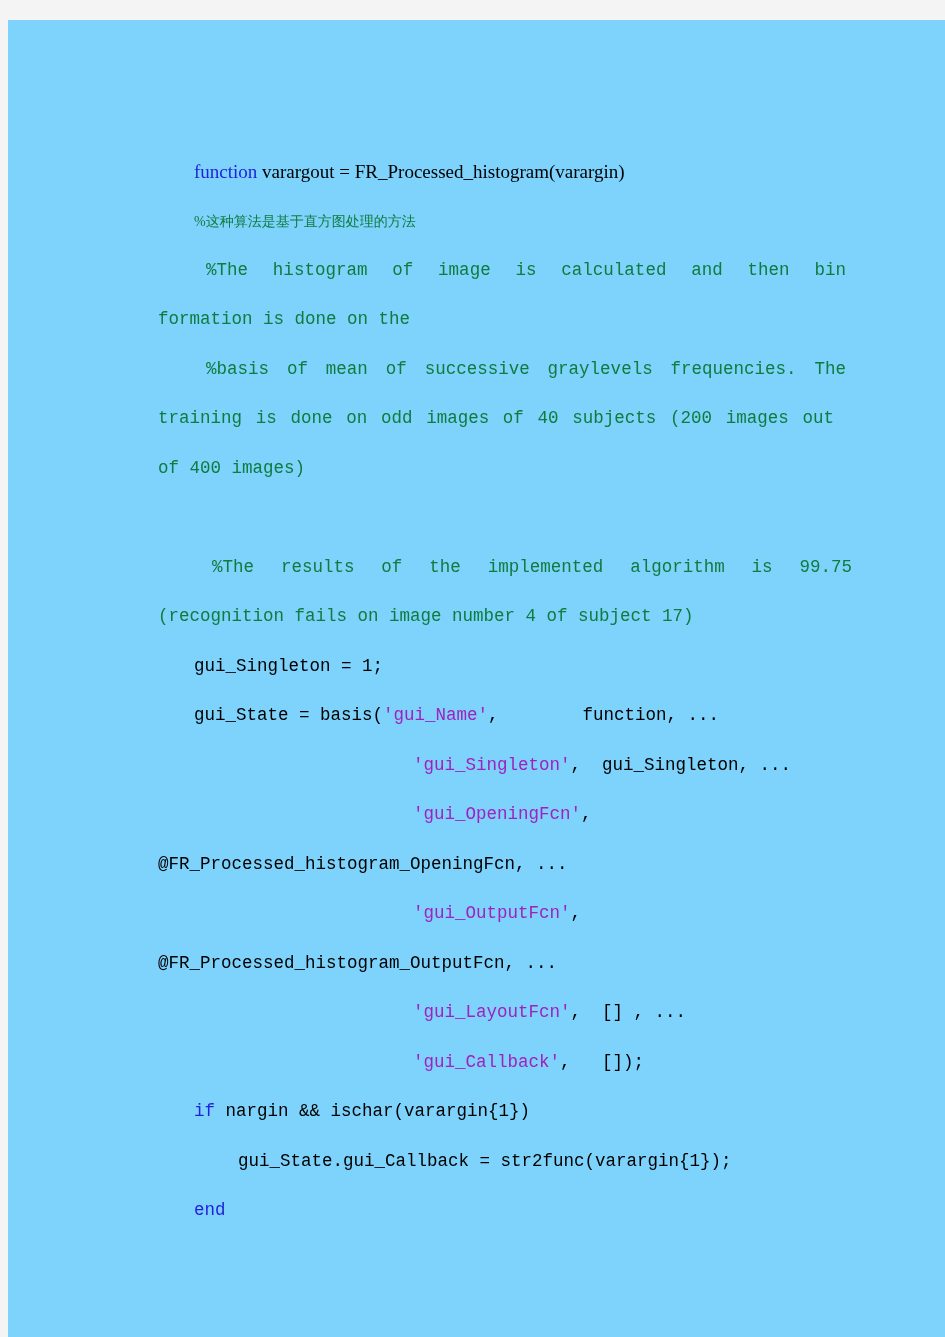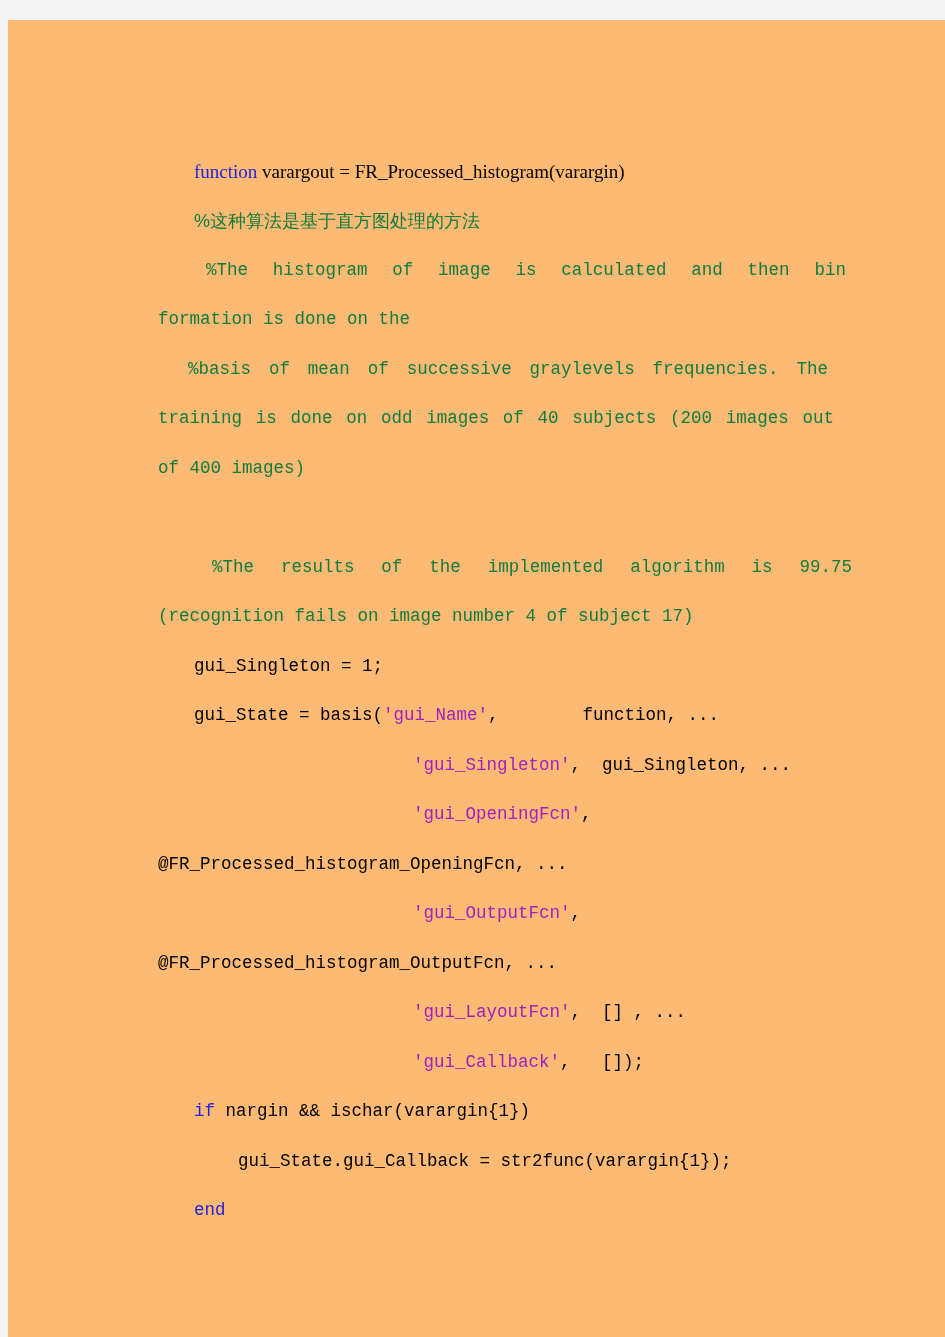--- a/index.html
+++ b/index.html
@@ -12,21 +12,21 @@
     height: 1337px;
     font-family: "Liberation Mono", "DejaVu Sans Mono", monospace;
     overflow: hidden;
   }
   #page {
     position: absolute;
     left: 8px;
     top: 20px;
     width: 937px;
     height: 1317px;
-    background: #fdba74;
+    background: #7dd3fc;
   }
   .code-area {
     position: absolute;
     left: 0;
     top: 0;
     width: 937px;
   }
   .line {
     position: absolute;
     left: 0;
@@ -51,22 +51,22 @@
   .kw {
     color: #2222dd;
   }
   .str {
     color: #a020c0;
   }
   .blk {
     color: #000000;
   }
   .chinese {
-    font-family: Liberation Sans, sans-serif;
-    font-size: 18px;
+    font-family: Liberation Serif, serif;
+    font-size: 14px;
     color: #0f7b3d;
   }
   .justify {
     white-space: normal;
     text-align: justify;
     text-align-last: justify;
     word-spacing: 0px;
   }
 </style>
 </head>
@@ -76,21 +76,21 @@
   <div class="code-area">
 
     <div class="line serif-line" style="top:127px; padding-left:186px;"><span class="kw">function</span><span class="blk"> varargout = FR_Processed_histogram(varargin)</span></div>
 
     <div class="line" style="top:176px; padding-left:186px;"><span class="chinese">%这种算法是基于直方图处理的方法</span></div>
 
     <div class="line mono-line cmt justify" style="top:225px; left:198px; width:640px; line-height:50px;">%The histogram of image is calculated and then bin</div>
 
     <div class="line mono-line cmt" style="top:274px; padding-left:150px;">formation is done on the</div>
 
-    <div class="line mono-line cmt justify" style="top:324px; left:180px; width:640px; line-height:50px;">%basis of mean of successive graylevels frequencies. The</div>
+    <div class="line mono-line cmt justify" style="top:324px; left:198px; width:640px; line-height:50px;">%basis of mean of successive graylevels frequencies. The</div>
 
     <div class="line mono-line cmt justify" style="top:373px; left:150px; width:676px; line-height:50px;">training is done on odd images of 40 subjects (200 images out</div>
 
     <div class="line mono-line cmt" style="top:423px; padding-left:150px;">of 400 images)</div>
 
     <div class="line mono-line cmt" style="top:472px; padding-left:150px;"></div>
 
     <div class="line mono-line cmt justify" style="top:522px; left:186px; width:640px; line-height:50px;margin-left:18px;">%The results of the implemented algorithm is 99.75</div>
 
     <div class="line mono-line cmt" style="top:571px; padding-left:150px;">(recognition fails on image number 4 of subject 17)</div>

